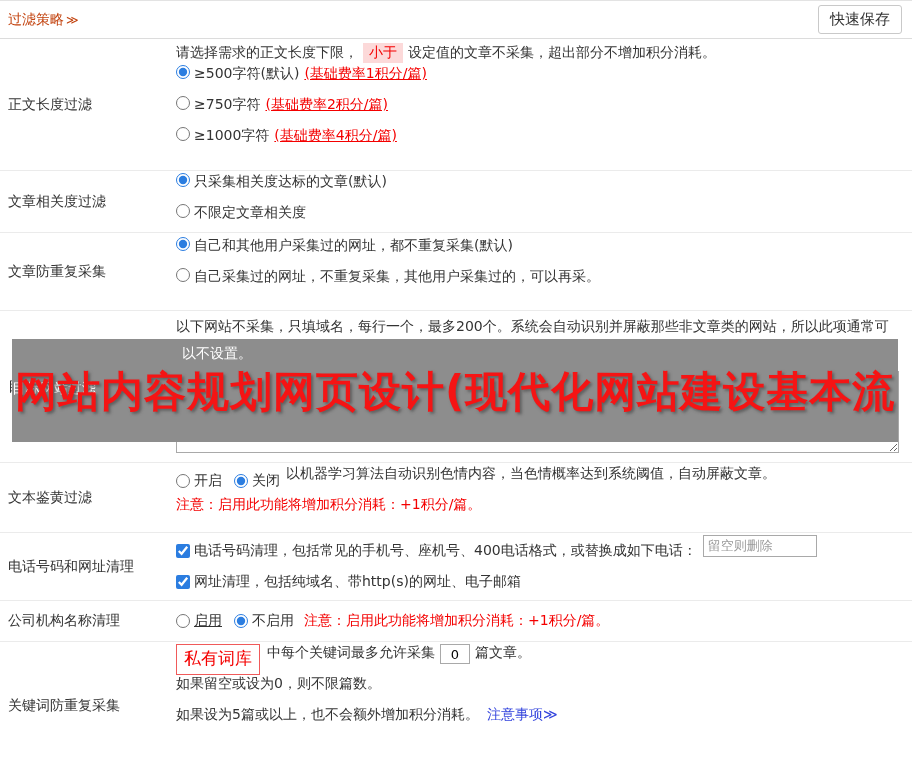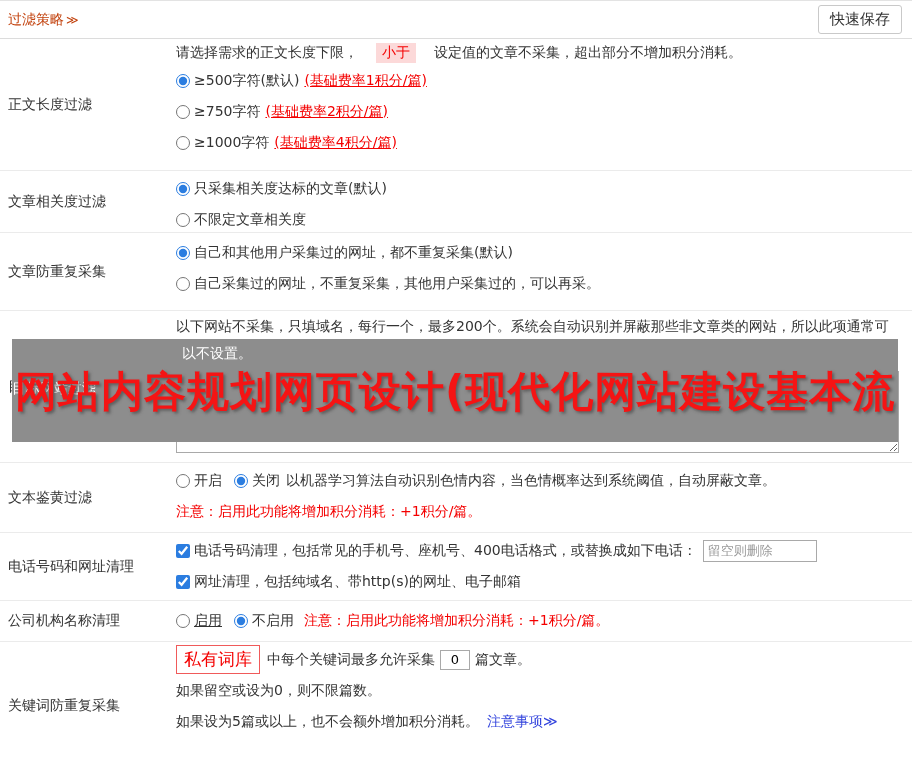--- a/index.html
+++ b/index.html
@@ -50,37 +50,36 @@
     display: flex;
     align-items: center;
     padding-left: 8px;
     color: #333;
     text-align: right;
   }
   .row-content { flex: 1; padding: 6px 8px 6px 2px; }
   .line {
     height: 31px;
     display: flex;
-    align-items: center;
     white-space: nowrap;
   }
   .txtline { height: 24px; display: flex; align-items: center; white-space: nowrap; }
   input[type=radio], input[type=checkbox] {
     accent-color: #2b7de0;
     width: 14px; height: 14px;
     margin-right: 4px;
     flex-shrink: 0;
   }
   .red { color: #f40000; }
   .fee-note { color: #f40000; text-decoration: underline; margin-left: 5px; }
   .hl {
     color: #f40000;
     background: #fcd9d9;
     padding: 1px 6px;
-    margin: 0 18px;
+    margin: 0 5px;
   }
   .gap-l { margin-left: 6px; }
   textarea {
     width: 723px;
     height: 82px;
     border: 1px solid #a9a9a9;
     margin-top: 8px;
     resize: both;
     font-family: inherit;
   }

